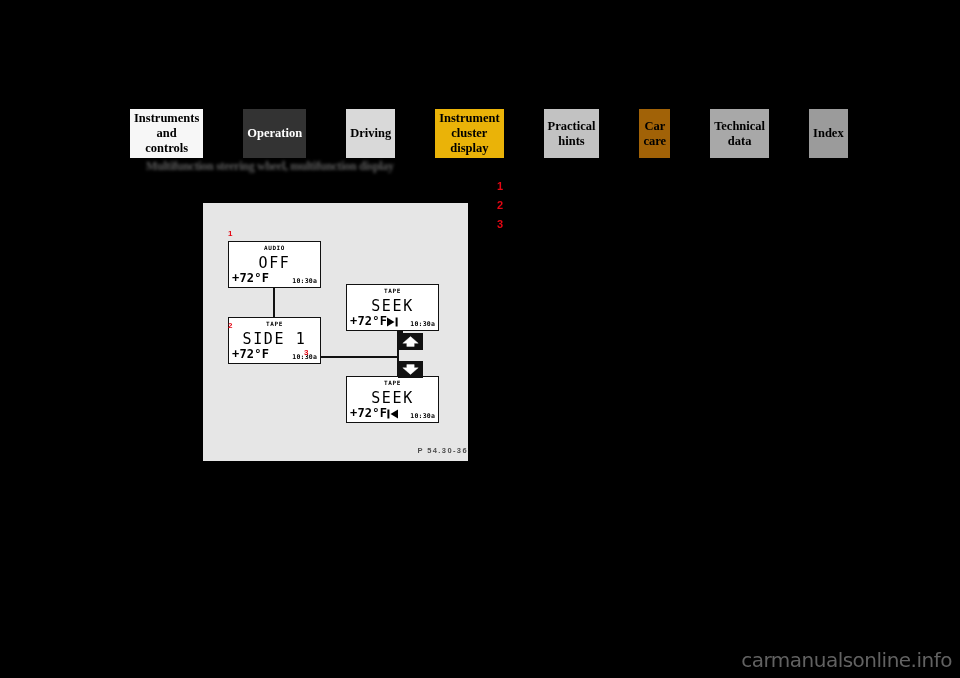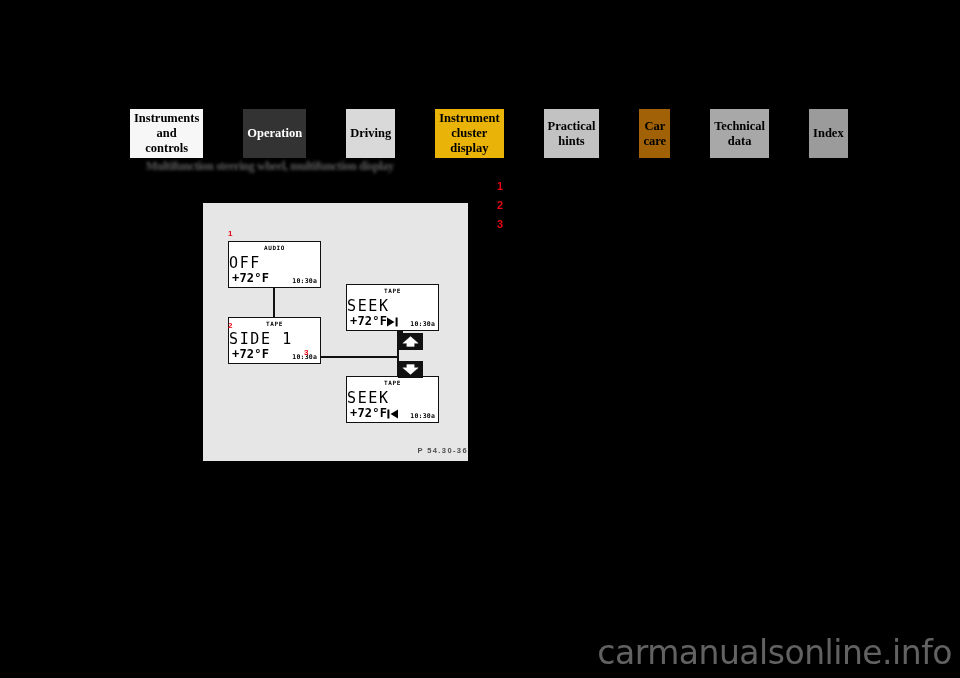--- a/index.html
+++ b/index.html
@@ -95,20 +95,21 @@
     text-align: center;
     font-size: 6px;
     letter-spacing: 0.6px;
     font-weight: bold;
   }
   .lcd .main {
     position: absolute;
     top: 12px;
     left: 0;
     right: 0;
+    text-align: center;
     font-size: 15px;
     letter-spacing: 1.6px;
   }
   .lcd .bl {
     position: absolute;
     left: 3px;
     bottom: 2px;
     font-size: 12px;
     font-weight: bold;
     letter-spacing: 0.2px;
@@ -214,21 +215,21 @@
     white-space: nowrap;
   }
 
   
   .watermark {
     position: absolute;
     right: 8px;
     bottom: 6px;
     color: #6b6b6b;
     font-family: "DejaVu Sans", sans-serif;
-    font-size: 33px;
+    font-size: 20px;
     letter-spacing: -0.5px;
     opacity: 0.92;
   }
 </style>
 </head>
 <body>
 
 <div class="tabbar">
   <div class="tab t0"><span>Instruments
 and controls</span></div>

